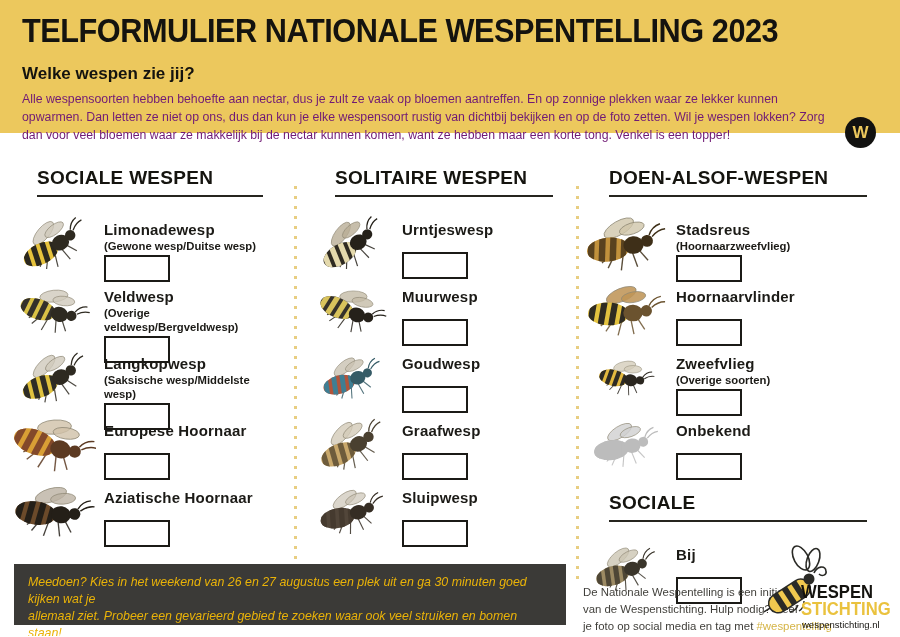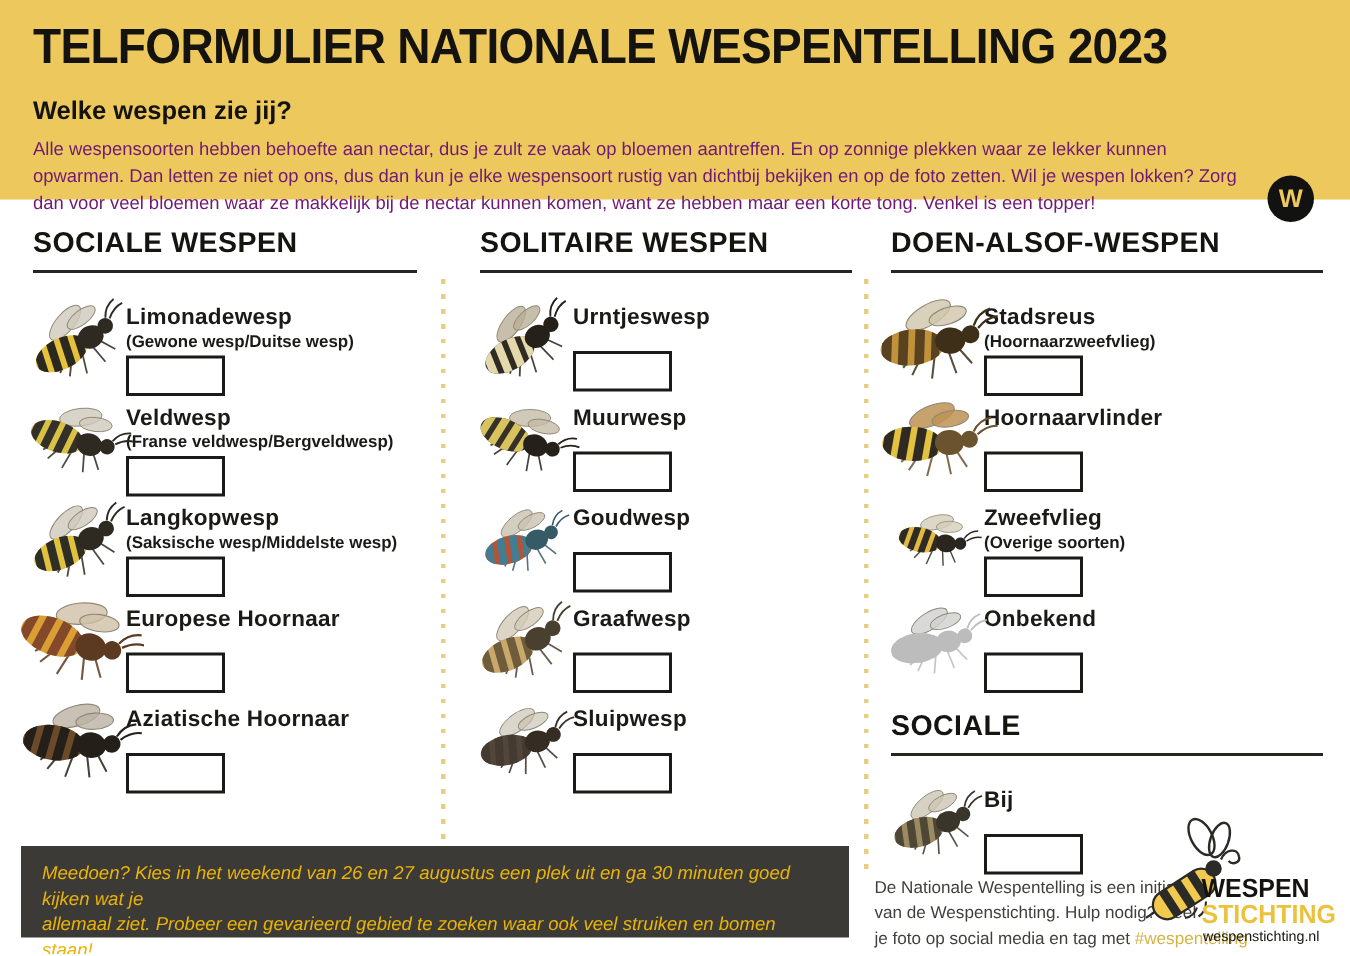--- a/index.html
+++ b/index.html
@@ -18,27 +18,27 @@
   
   .dotline{position:absolute;top:186px;width:3px;
            background-image:repeating-linear-gradient(to bottom,#E8CE82 0 3px,transparent 3px 10px);}
   .dot1{left:294px;height:374px;}
   .dot2{left:576px;height:399px;}
   
   .col{position:absolute;top:152px;}
   .col1{left:22px;width:256px;}
   .col2{left:320px;width:248px;}
   .col3{left:594px;width:288px;}
-  .col h2{margin:0;font-size:19px;font-weight:800;letter-spacing:.3px;color:#15140f;
+  .col h2{margin:15px;font-size:19px;font-weight:800;letter-spacing:.3px;color:#15140f;
           border-bottom:2px solid #26251f;padding-bottom:6px;white-space:nowrap;}
   .col h2.overig{margin-top:12px;}
   .items{margin-top:12px;}
   .row{position:relative;height:67px;}
   .bug{position:absolute;left:-10px;top:0;width:90px;height:66px;}
-  .info{margin-left:62px;padding-top:9px;}
+  .info{margin-left:82px;padding-top:9px;}
   .name{font-size:15px;font-weight:700;line-height:17px;letter-spacing:.2px;color:#1b1a16;}
   .sub{font-size:11.3px;font-weight:700;line-height:14px;margin-top:1px;color:#1b1a16;}
   .countbox{width:62px;height:23px;border:2px solid #1b1a16;background:#fff;margin-top:2px;}
   .row.no-sub .countbox{margin-top:14px;}
   
   .note{position:absolute;left:14px;top:564px;width:552px;height:61px;background:#3B3A37;
         box-sizing:border-box;padding:10px 14px;color:#eab308;font-size:12.4px;line-height:1.38;font-style:italic;}
   .credit{position:absolute;left:583px;top:584px;font-size:11.4px;line-height:1.5;color:#403f3a;}
   .credit .hash{color:#D5B445;}
   .logo{position:absolute;left:768px;top:543px;width:130px;height:92px;}
@@ -131,21 +131,21 @@
     </g>
     <ellipse cx="58" cy="42" rx="11" ry="9.5" fill="#2E2A21"></ellipse>
     <circle cx="73" cy="39" r="6.5" fill="#2E2A21"></circle>
     <path d="M76 33 q4 -9 13 -11" stroke="#2E2A21" stroke-width="1.6" fill="none"></path>
     <path d="M79 35 q7 -7 15 -7" stroke="#2E2A21" stroke-width="1.6" fill="none"></path>
    </g>
               </g>
             </svg></div>
           <div class="info">
             <div class="name">Veldwesp</div>
-            <div class="sub">(Franse veldwesp/Bergveldwesp)</div>
+            <div class="sub">(Overige veldwesp/Bergveldwesp)</div>
             <div class="countbox"></div>
           </div>
         </div>
         <div class="row">
           <div class="bug"><svg width="84" height="64" viewBox="0 0 100 80">
    <g transform="rotate(-22 50 40)">
                 <g transform="translate(50 40) scale(1) translate(-50 -40)">
     <g stroke="#2E2A21" stroke-width="1.5" fill="none" opacity="0.85">
       <path d="M38 48 L28 64"></path>
                     <path d="M46 50 L42 68"></path>

